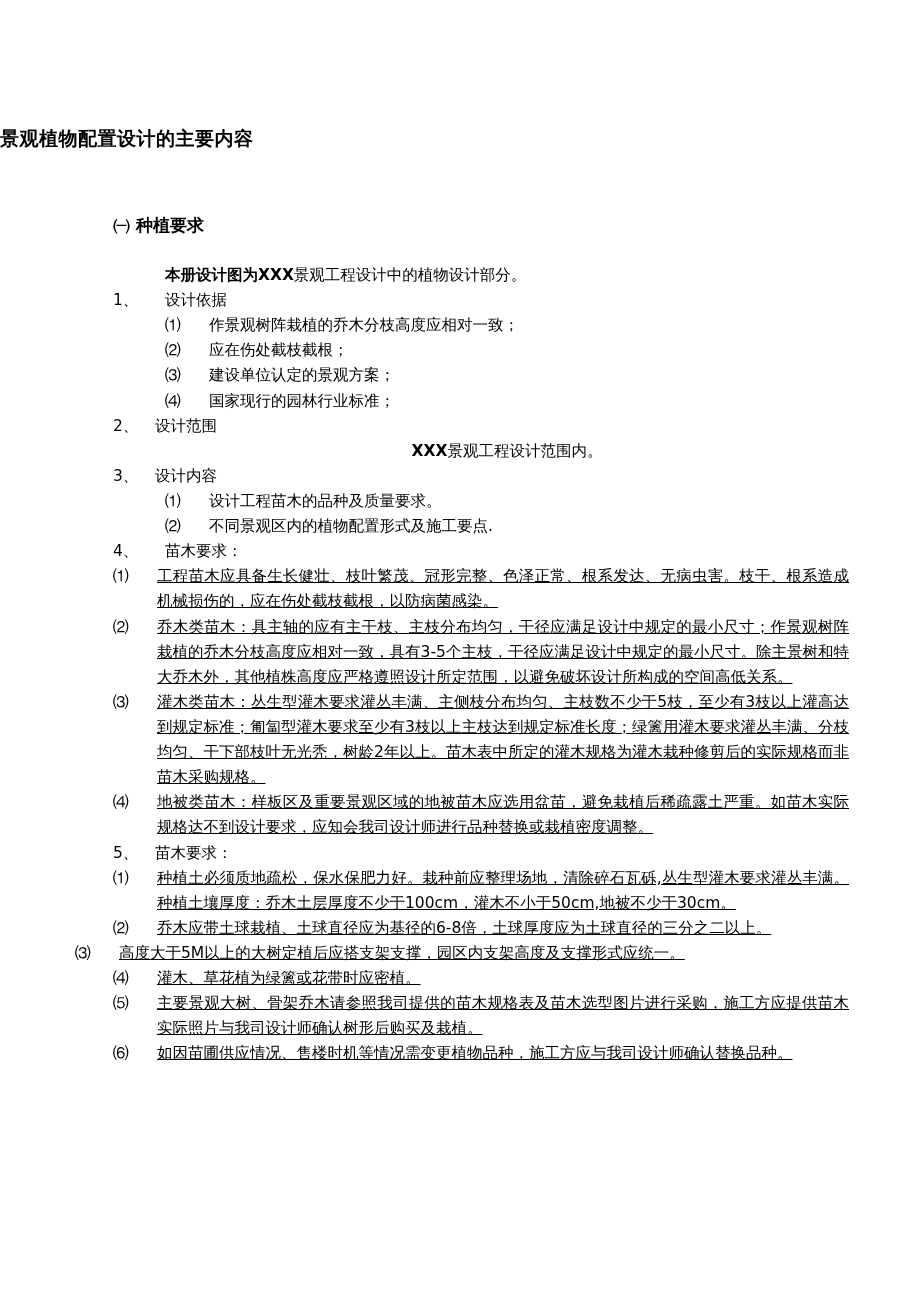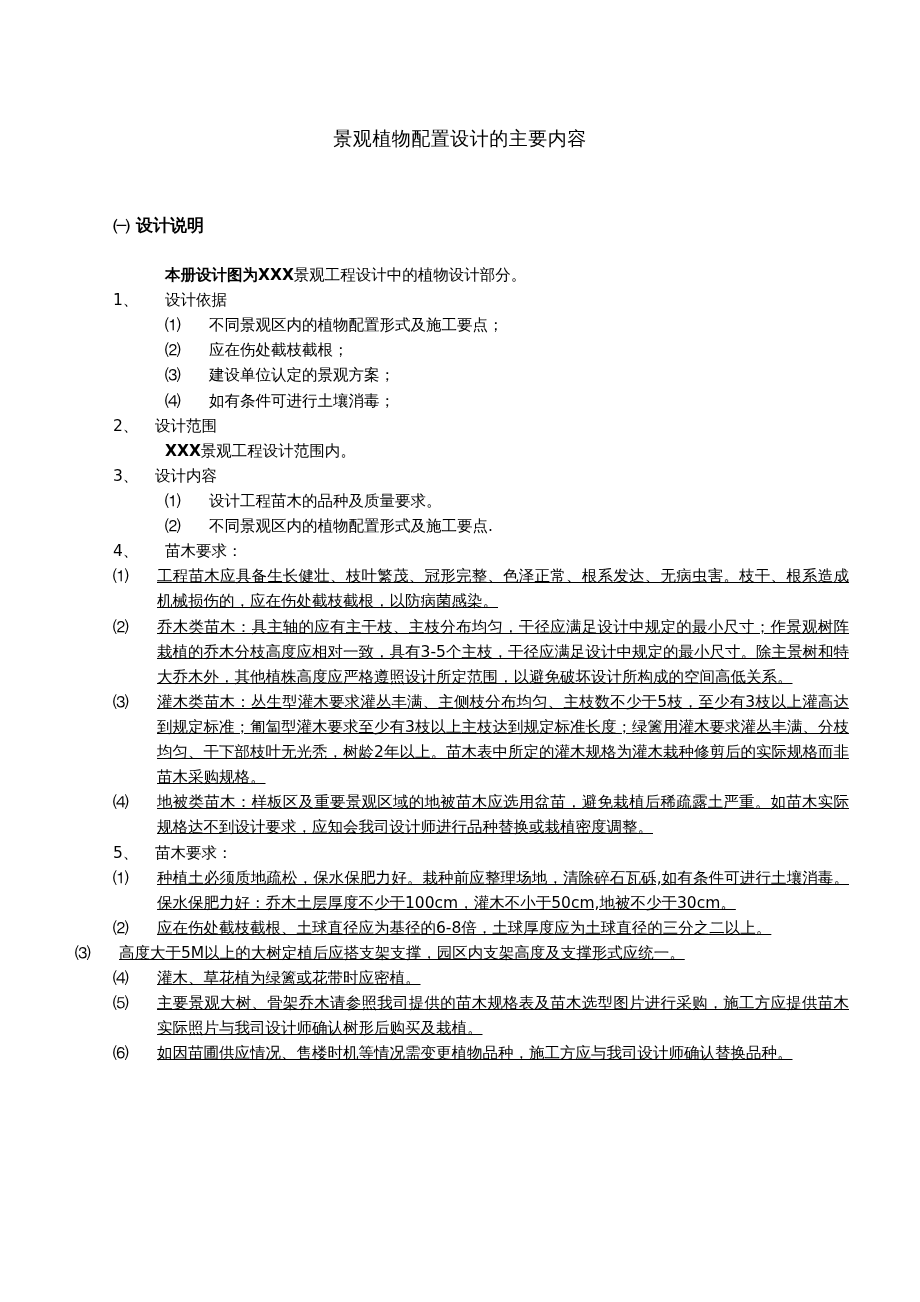--- a/index.html
+++ b/index.html
@@ -15,23 +15,22 @@
   }
   .page {
     position: relative;
     width: 920px;
     min-height: 1302px;
     box-sizing: border-box;
     padding: 0;
     background: #ffffff;
   }
   .doc-title {
-    text-align: center;
     font-size: 19px;
-    font-weight: normal;
+    font-weight: bold;
     letter-spacing: 0.5px;
     margin: 0;
     padding-top: 126px;
   }
   .section-heading {
     font-size: 17px;
     font-weight: bold;
     margin: 0;
     padding-top: 62px;
     padding-left: 113px;
@@ -78,20 +77,21 @@
     flex: 0 0 auto;
     width: 44px;
     white-space: pre;
   }
   .sub-item .scontent {
     flex: 1 1 auto;
     text-align: justify;
   }
   .indent-text {
     padding-left: 52px;
+    text-align: center;
   }
   .bold {
     font-weight: bold;
   }
   .flow-item {
     display: flex;
     align-items: flex-start;
   }
   .flow-item .fmarker {
     flex: 0 0 auto;
@@ -107,48 +107,48 @@
     margin-left: -38px;
   }
 </style>
 </head>
 <body>
 
 <div class="page">
 
   <h1 class="doc-title">景观植物配置设计的主要内容</h1>
 
-  <h2 class="section-heading">㈠ 设计说明</h2>
+  <h2 class="section-heading">㈠ 种植要求</h2>
 
   <div class="body-block">
 
     <div class="lead">
       <span>本册设计图为XXX</span><span class="reg">景观工程设计中的植物设计部分。</span>
     </div>
 
     <div class="num-item">
       <span class="marker marker-1">1、</span>
       <span class="content">设计依据</span>
     </div>
     <div class="sub-list">
       <div class="sub-item">
         <span class="smarker">⑴</span>
-        <span class="scontent">不同景观区内的植物配置形式及施工要点；</span>
+        <span class="scontent">作景观树阵栽植的乔木分枝高度应相对一致；</span>
       </div>
       <div class="sub-item">
         <span class="smarker">⑵</span>
         <span class="scontent">应在伤处截枝截根；</span>
       </div>
       <div class="sub-item">
         <span class="smarker">⑶</span>
         <span class="scontent">建设单位认定的景观方案；</span>
       </div>
       <div class="sub-item">
         <span class="smarker">⑷</span>
-        <span class="scontent">如有条件可进行土壤消毒；</span>
+        <span class="scontent">国家现行的园林行业标准；</span>
       </div>
     </div>
 
     <div class="num-item">
       <span class="marker marker-2">2、</span>
       <span class="content">设计范围</span>
     </div>
     <div class="indent-text">
       <span class="bold">XXX</span><span>景观工程设计范围内。</span>
     </div>
@@ -188,25 +188,25 @@
       <span class="fmarker">⑷</span>
       <span class="fcontent">地被类苗木：样板区及重要景观区域的地被苗木应选用盆苗，避免栽植后稀疏露土严重。如苗木实际规格达不到设计要求，应知会我司设计师进行品种替换或栽植密度调整。</span>
     </div>
 
     <div class="num-item">
       <span class="marker marker-2">5、</span>
       <span class="content">苗木要求：</span>
     </div>
     <div class="flow-item">
       <span class="fmarker">⑴</span>
-      <span class="fcontent">种植土必须质地疏松，保水保肥力好。栽种前应整理场地，清除碎石瓦砾,如有条件可进行土壤消毒。保水保肥力好：乔木土层厚度不少于100cm，灌木不小于50cm,地被不少于30cm。</span>
+      <span class="fcontent">种植土必须质地疏松，保水保肥力好。栽种前应整理场地，清除碎石瓦砾,丛生型灌木要求灌丛丰满。种植土壤厚度：乔木土层厚度不少于100cm，灌木不小于50cm,地被不少于30cm。</span>
     </div>
     <div class="flow-item">
       <span class="fmarker">⑵</span>
-      <span class="fcontent">应在伤处截枝截根、土球直径应为基径的6-8倍，土球厚度应为土球直径的三分之二以上。</span>
+      <span class="fcontent">乔木应带土球栽植、土球直径应为基径的6-8倍，土球厚度应为土球直径的三分之二以上。</span>
     </div>
     <div class="flow-item hang-out">
       <span class="fmarker">⑶</span>
       <span class="fcontent">高度大于5M以上的大树定植后应搭支架支撑，园区内支架高度及支撑形式应统一。</span>
     </div>
     <div class="flow-item">
       <span class="fmarker">⑷</span>
       <span class="fcontent">灌木、草花植为绿篱或花带时应密植。</span>
     </div>
     <div class="flow-item">

